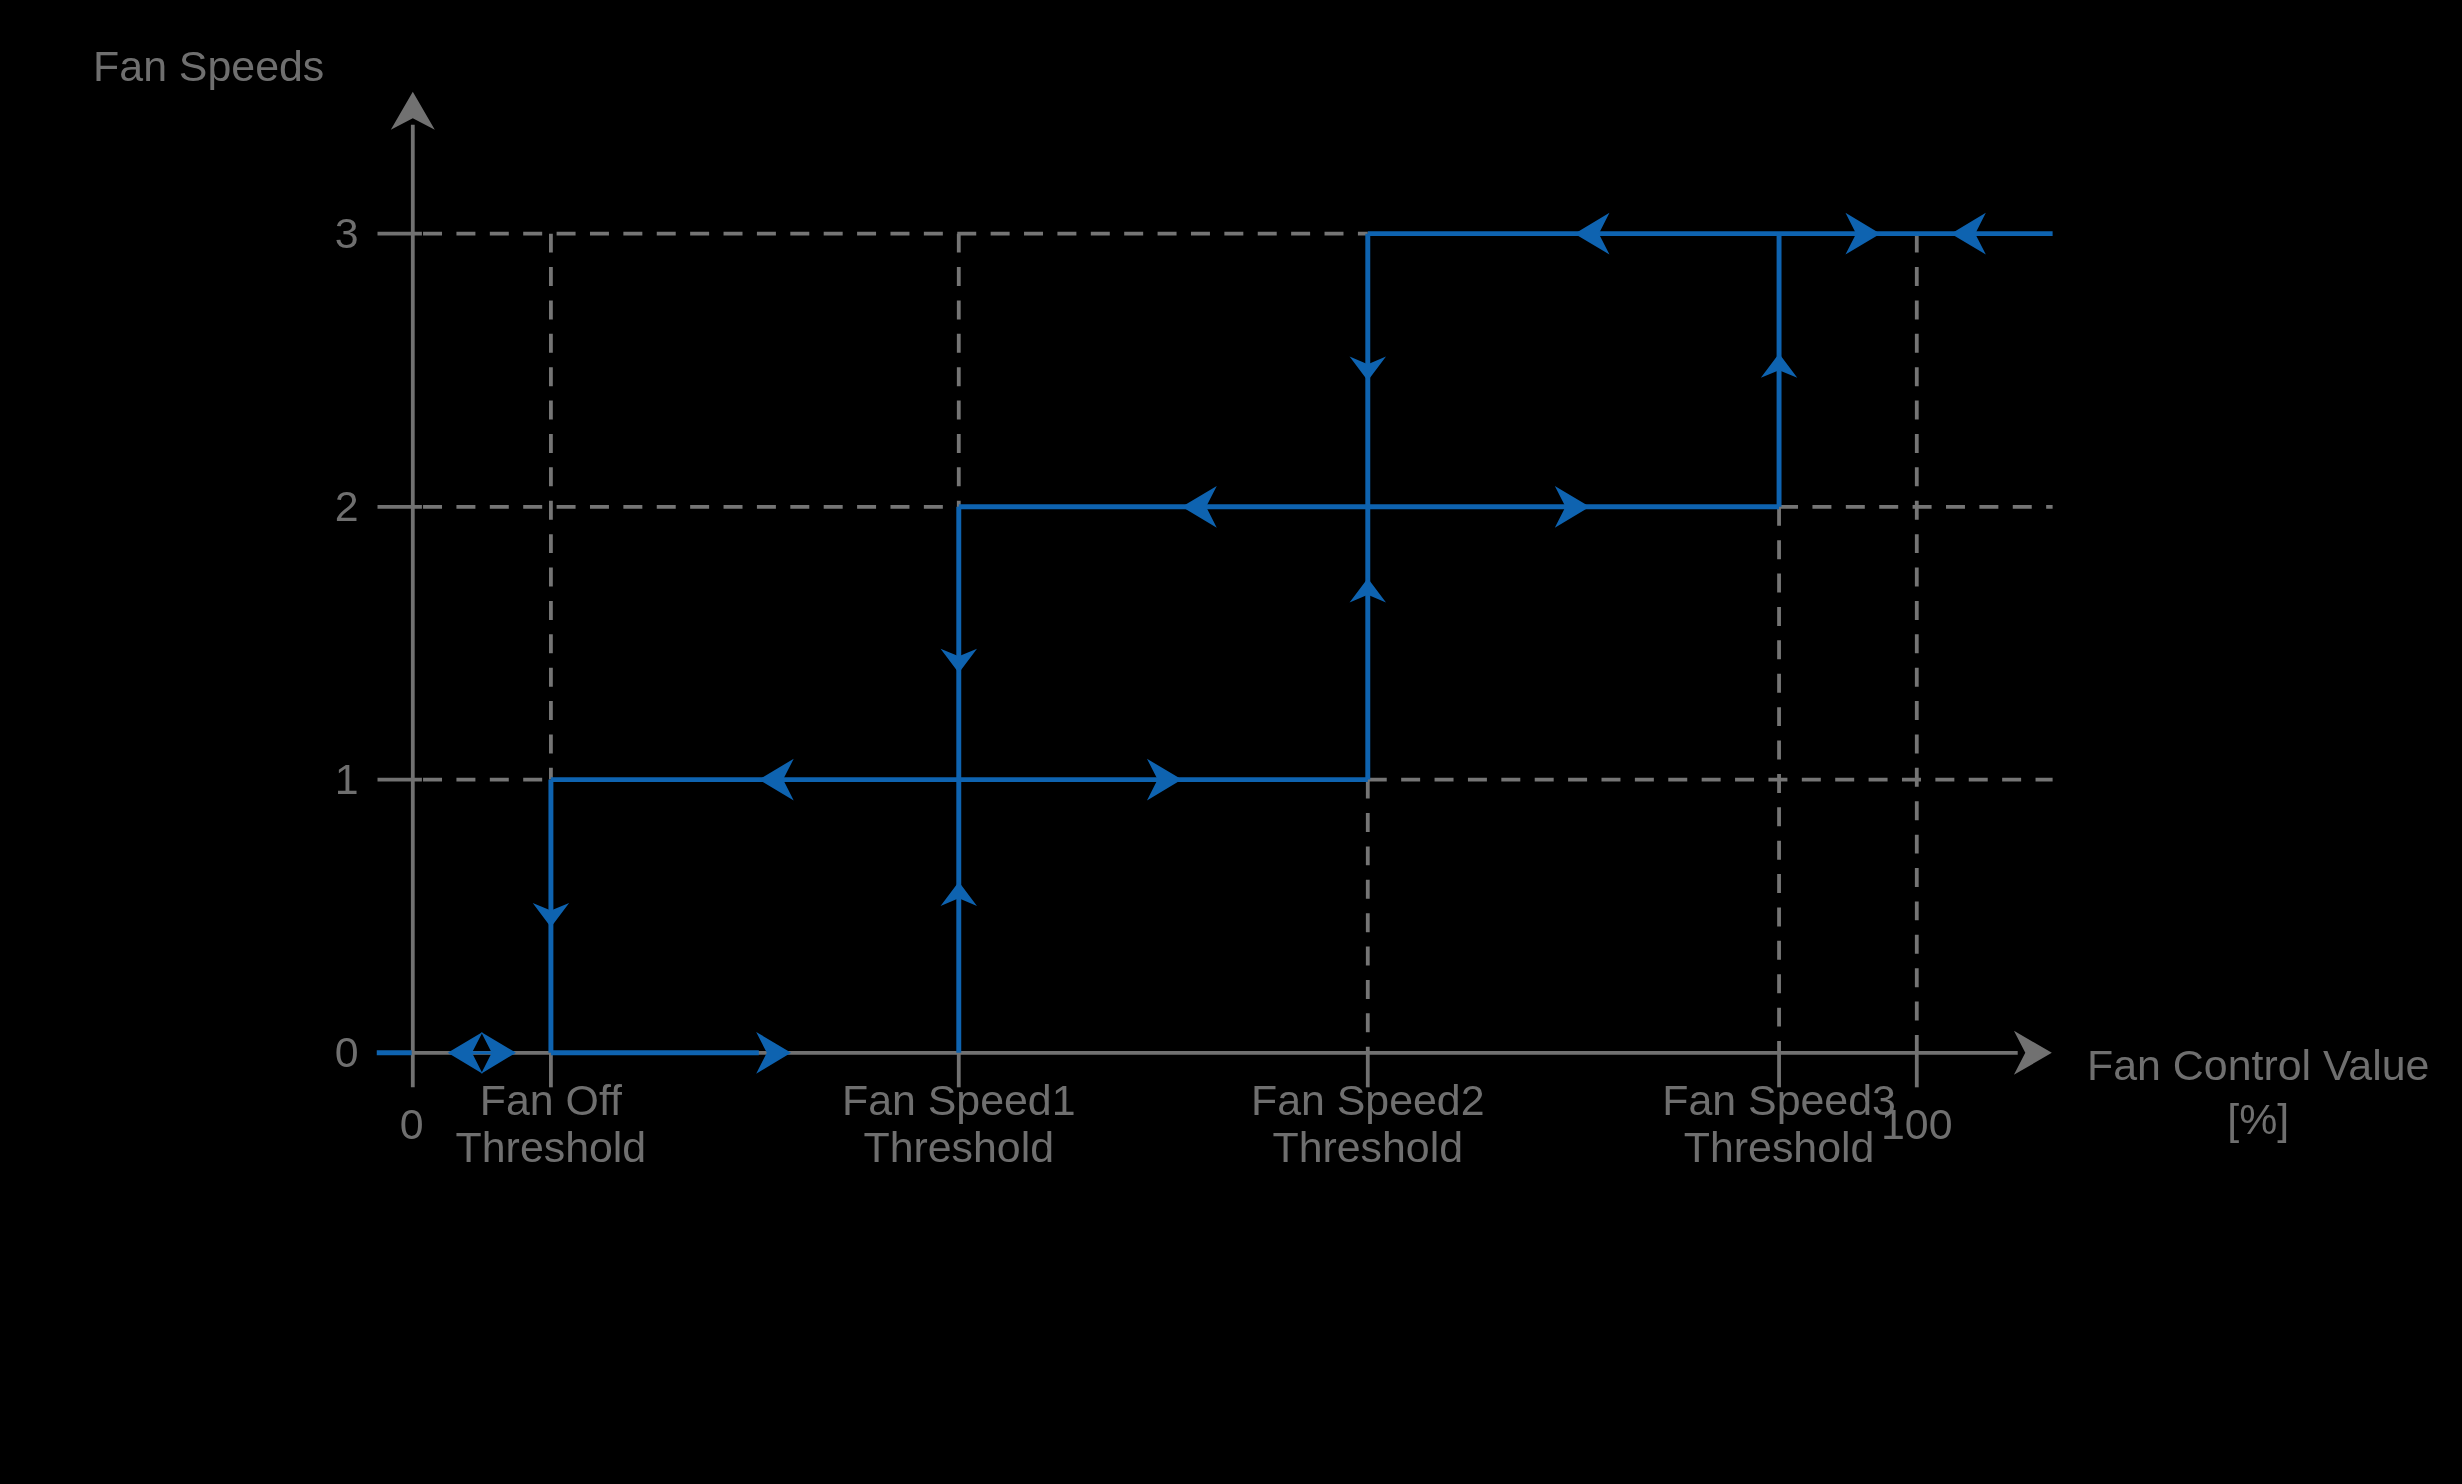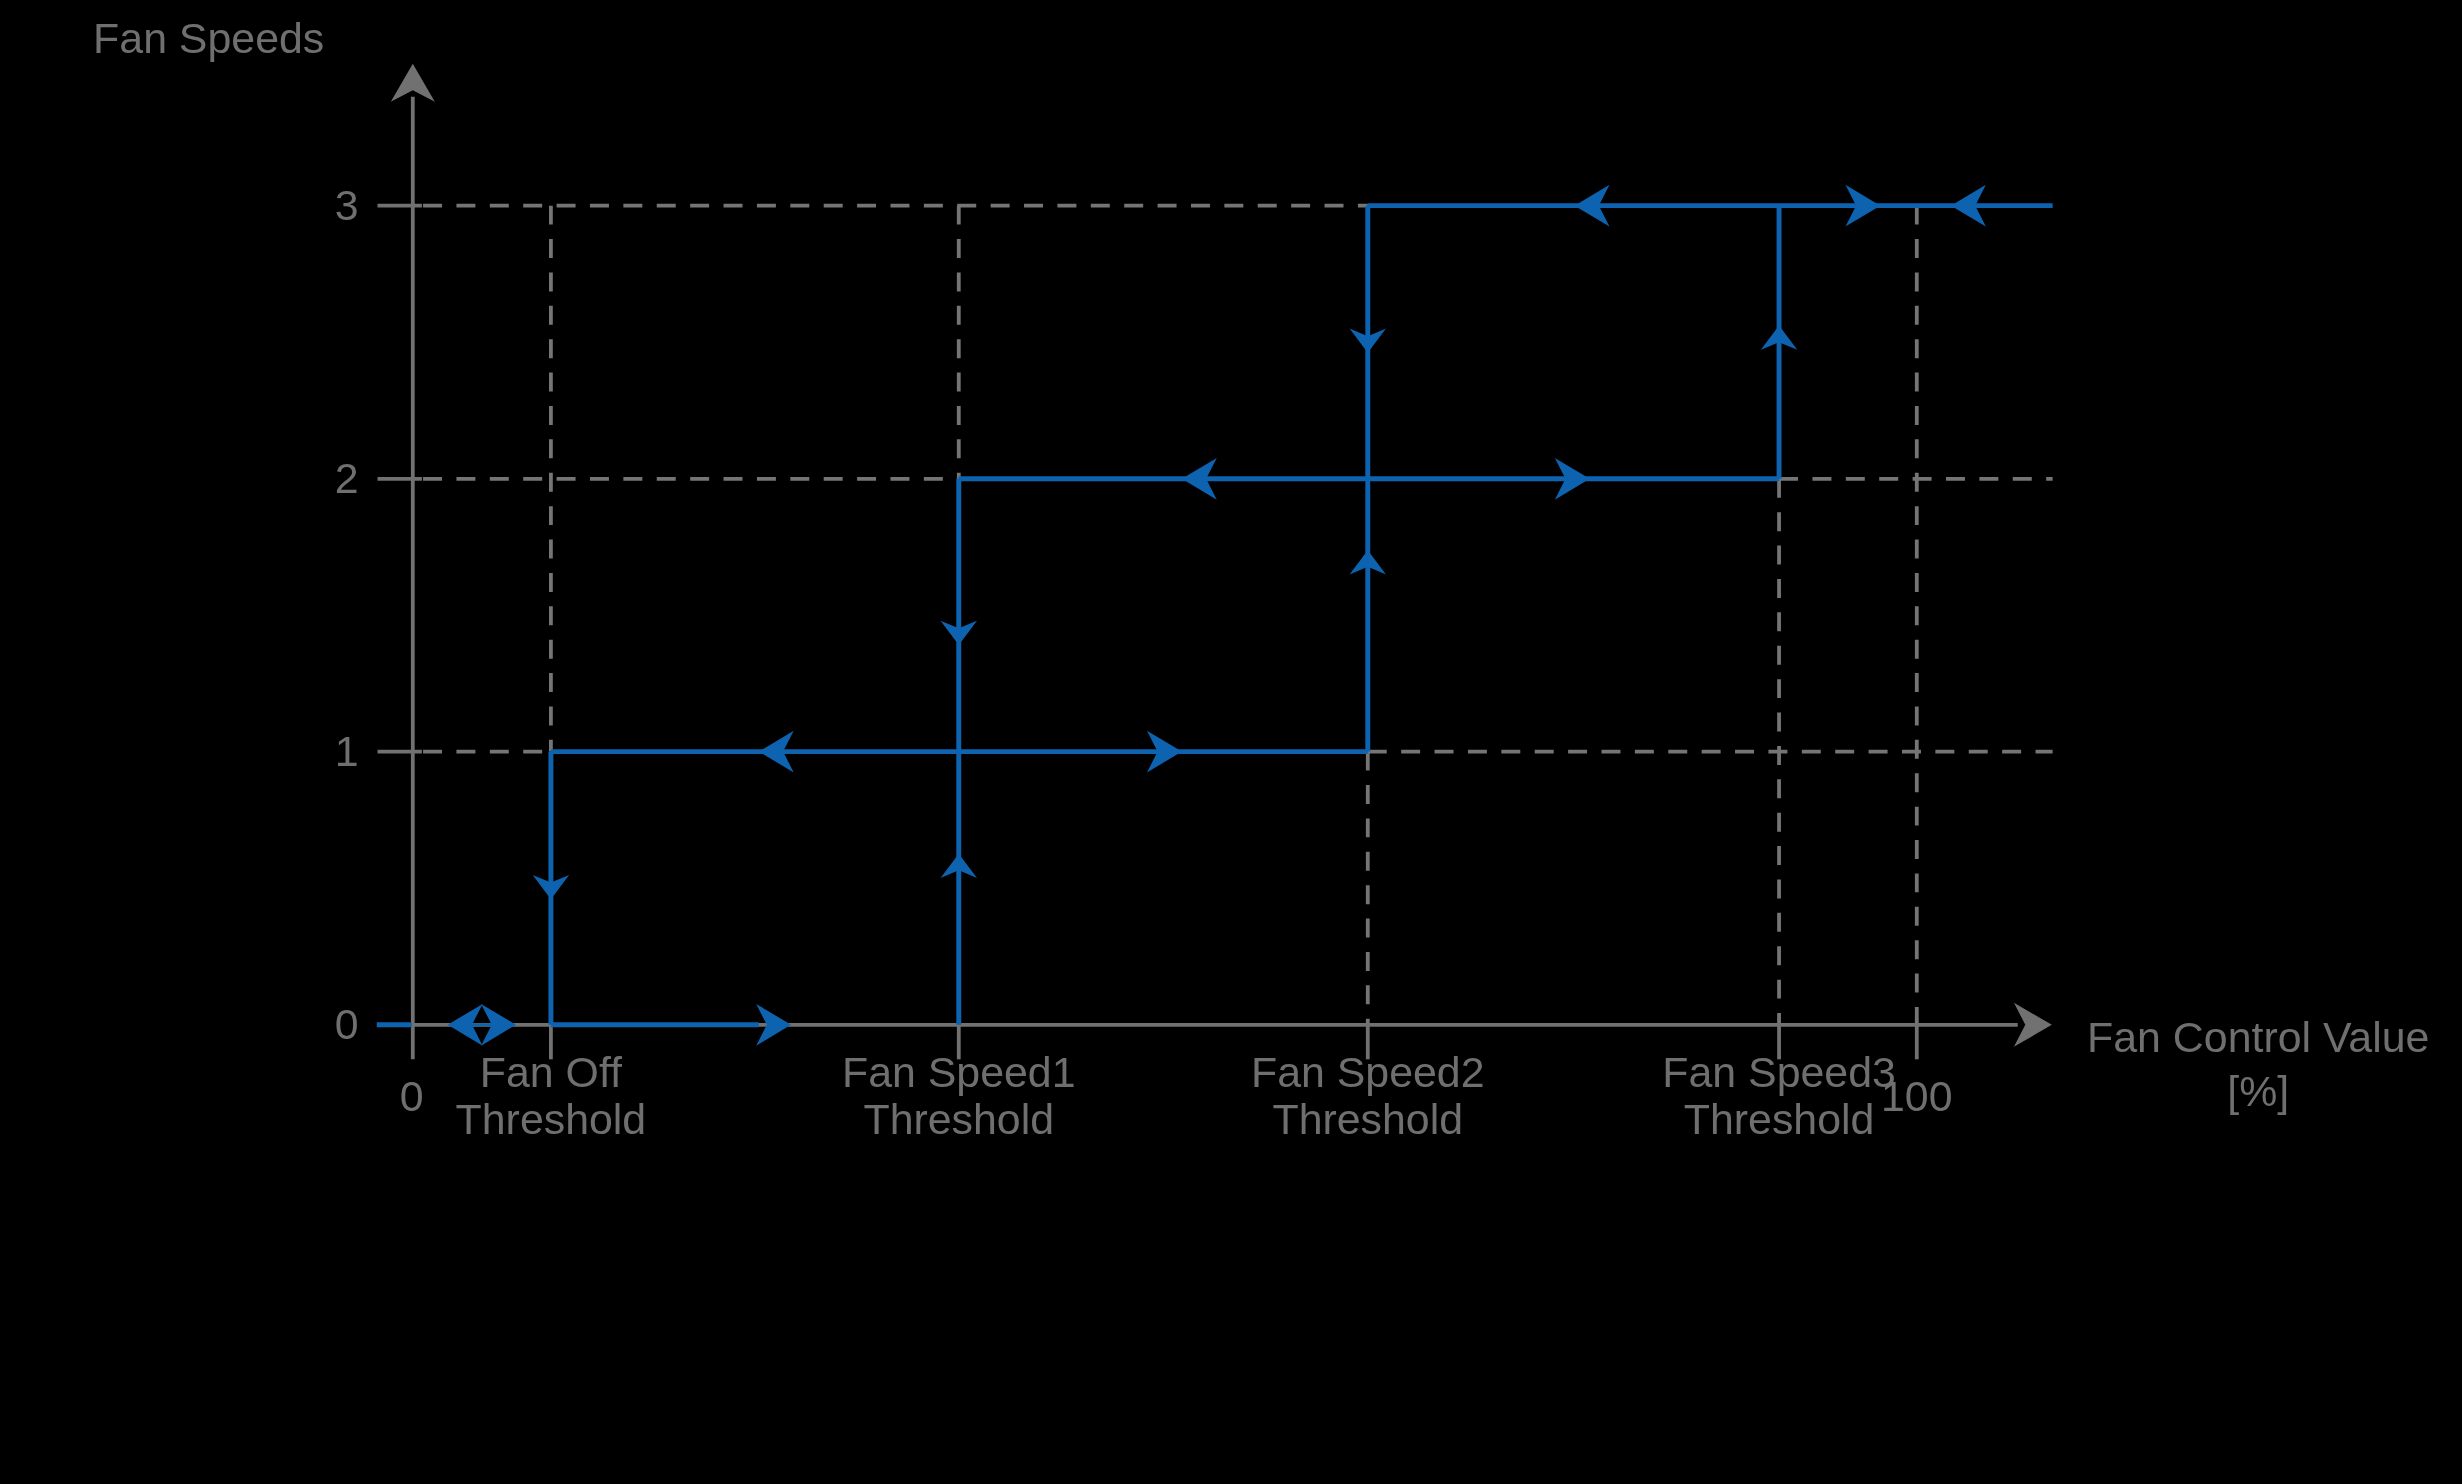--- a/index.html
+++ b/index.html
@@ -3,20 +3,21 @@
 <meta charset="utf-8">
 <style>
   html, body {
     margin: 0;
     padding: 0;
     background: #000000;
   }
   .stage {
     width: 100vw;
     background: #000000;
+    margin-top: 28px;
   }
   svg {
     display: block;
     width: 100%;
     height: auto;
     background: #000000;
   }
   text {
     font-family: "Liberation Sans", "DejaVu Sans", sans-serif;
   }

